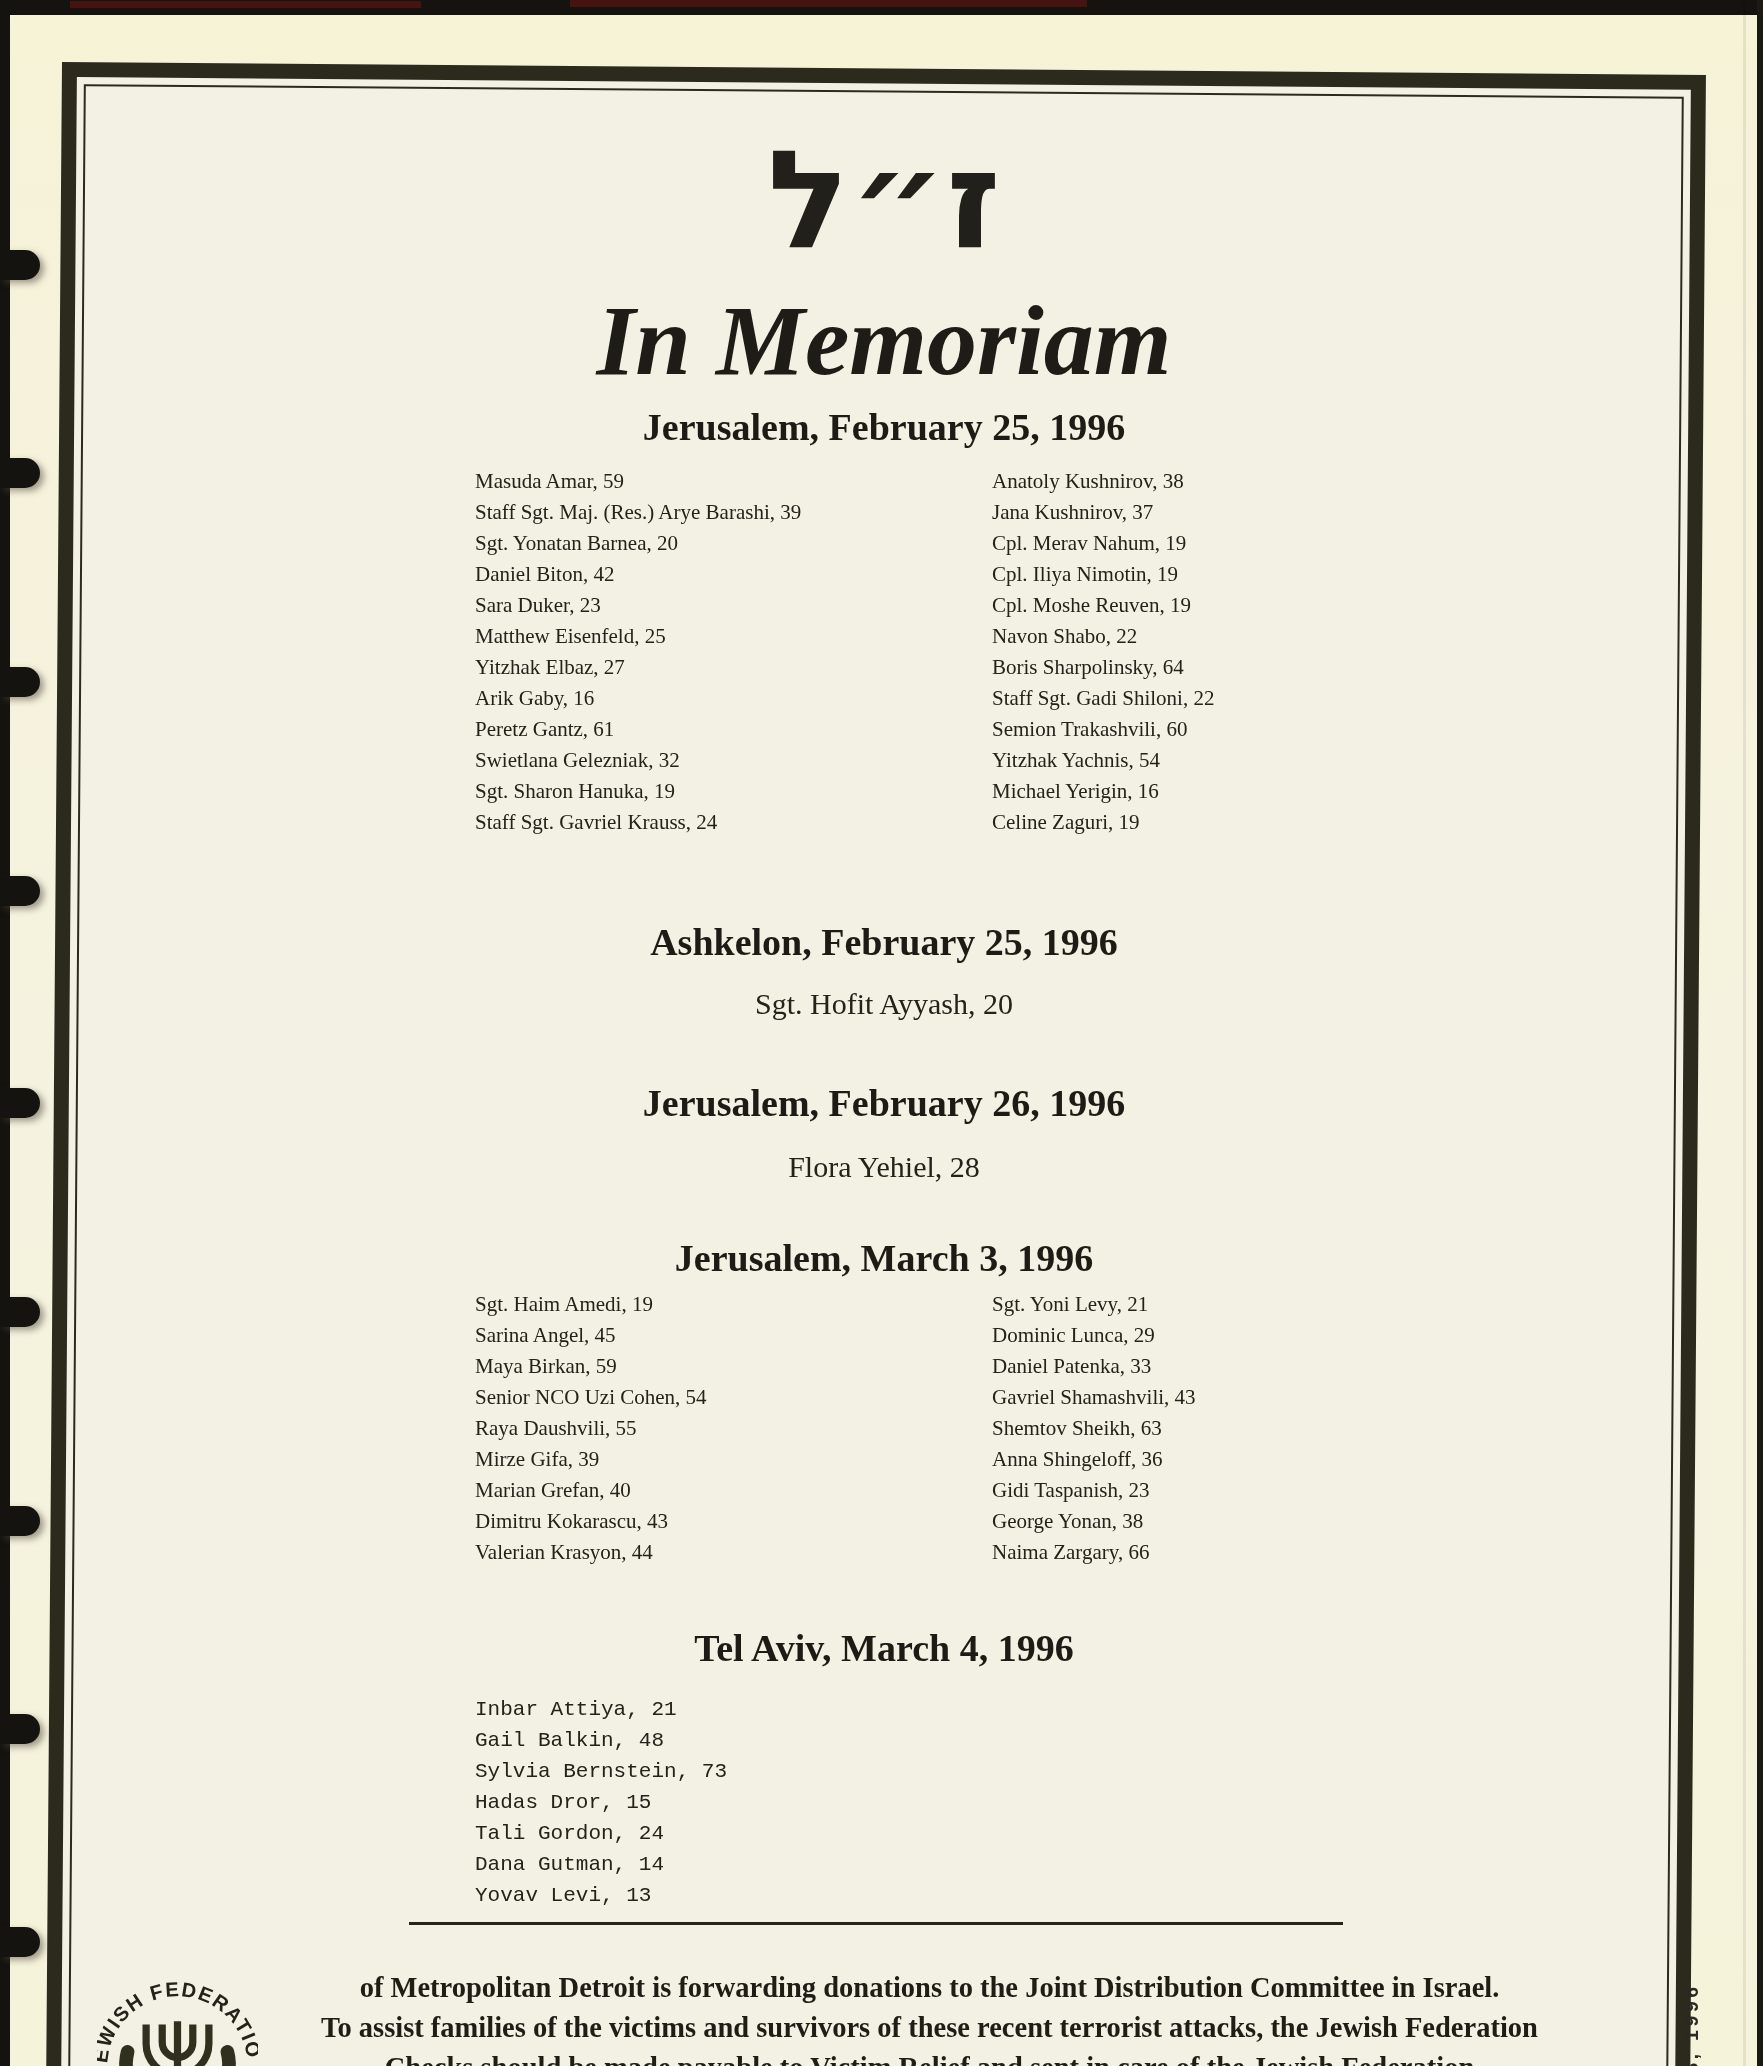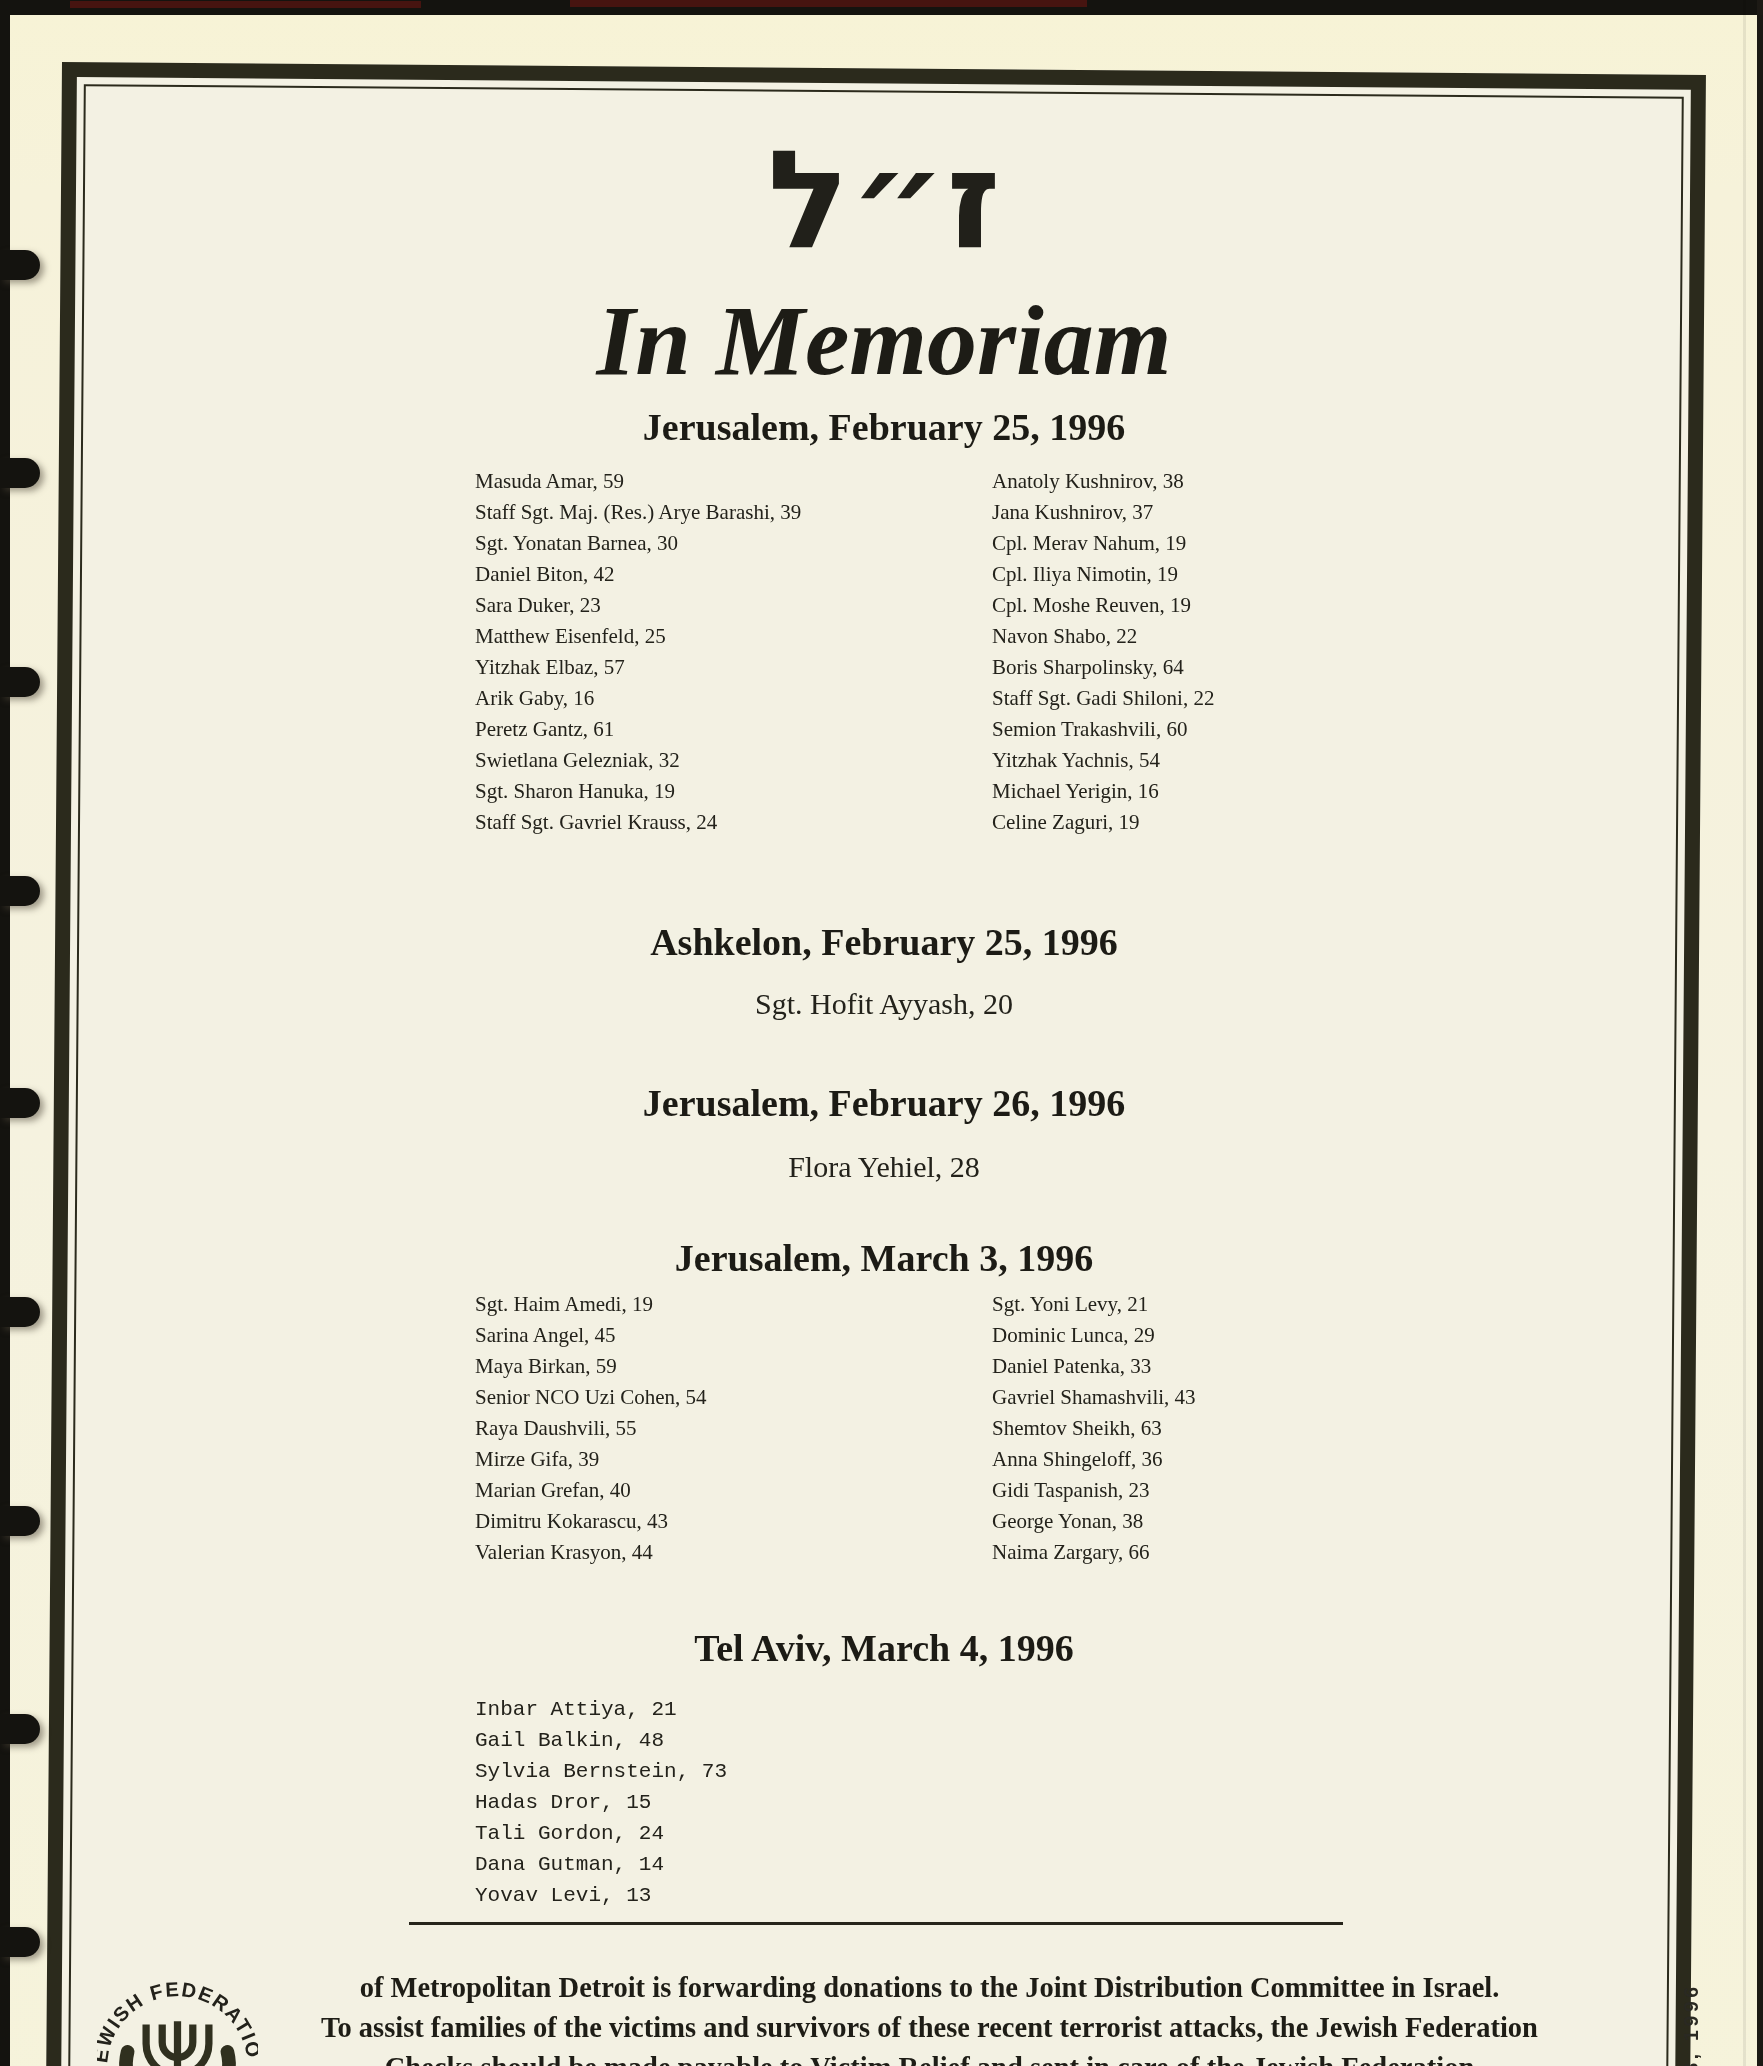--- a/index.html
+++ b/index.html
@@ -84,25 +84,25 @@
     <div class="frame-inner"></div>
   </div>
 
   <div class="center hebrew">ז״ל</div>
   <div class="center title">In Memoriam</div>
 
   <div class="center sec-heading" style="top:407px;">Jerusalem, February 25, 1996</div>
   <div class="names" style="left:475px;top:466px;">
     <div class="nm">Masuda Amar, 59</div>
     <div class="nm">Staff Sgt. Maj. (Res.) Arye Barashi, 39</div>
-    <div class="nm">Sgt. Yonatan Barnea, 30</div>
+    <div class="nm">Sgt. Yonatan Barnea, 20</div>
     <div class="nm">Daniel Biton, 42</div>
     <div class="nm">Sara Duker, 23</div>
     <div class="nm">Matthew Eisenfeld, 25</div>
-    <div class="nm">Yitzhak Elbaz, 57</div>
+    <div class="nm">Yitzhak Elbaz, 27</div>
     <div class="nm">Arik Gaby, 16</div>
     <div class="nm">Peretz Gantz, 61</div>
     <div class="nm">Swietlana Gelezniak, 32</div>
     <div class="nm">Sgt. Sharon Hanuka, 19</div>
     <div class="nm">Staff Sgt. Gavriel Krauss, 24</div>
   </div>
   <div class="names" style="left:992px;top:466px;">
     <div class="nm">Anatoly Kushnirov, 38</div>
     <div class="nm">Jana Kushnirov, 37</div>
     <div class="nm">Cpl. Merav Nahum, 19</div>

